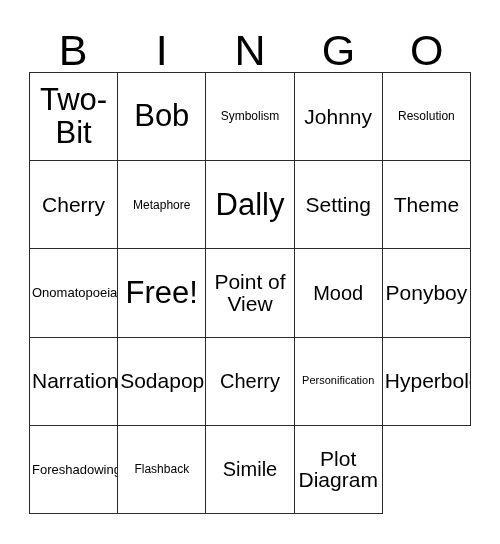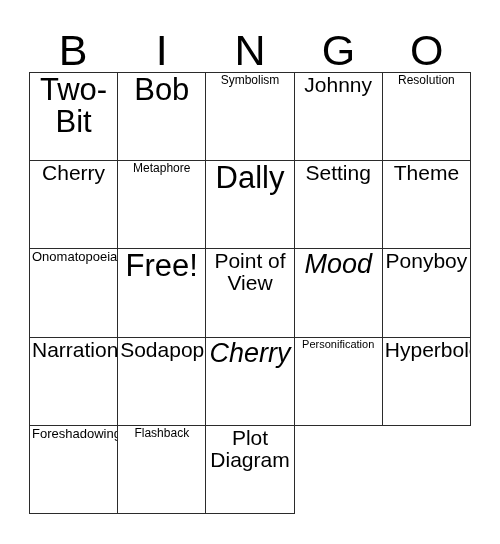--- a/index.html
+++ b/index.html
@@ -55,38 +55,38 @@
     border-left: 1px solid #2b2b2b;
     display: grid;
     grid-template-columns: repeat(5, 1fr);
     grid-template-rows: repeat(5, 1fr);
   }
   .cell {
     box-sizing: border-box;
     border-right: 1px solid #2b2b2b;
     border-bottom: 1px solid #2b2b2b;
     display: flex;
-    align-items: flex-start;
+    align-items: center;
     justify-content: center;
     text-align: center;
     padding: 1px 2px;
     overflow: hidden;
     background: #ffffff;
   }
   .cell-text {
     display: block;
     width: 100%;
     line-height: 1.04;
     word-break: normal;
     hyphens: none;
   }
 
   
   .cell[data-size="xl"]  .cell-text { font-size: 31px; }
-  .cell[data-size="lg"]  .cell-text { font-size: 27px; font-style: italic; }
+  .cell[data-size="lg"]  .cell-text { font-size: 20px; }
   .cell[data-size="md"]  .cell-text { font-size: 21px; }
   .cell[data-size="sm"]  .cell-text { font-size: 12px; }
   .cell[data-size="xs"]  .cell-text { font-size: 13px; }
   .cell[data-size="xxs"] .cell-text { font-size: 11px; }
 </style>
 </head>
 <body>
 
 <div class="card">
 
@@ -162,18 +162,21 @@
 
     <div class="cell" data-size="md">
         <span class="cell-text">Hyperbole</span>
       </div>
     <div class="cell" data-size="xs">
         <span class="cell-text">Foreshadowing</span>
       </div>
     <div class="cell" data-size="sm">
         <span class="cell-text">Flashback</span>
       </div>
+    <div class="cell" data-size="lg">
+        <span class="cell-text">Simile</span>
+      </div>
     <div class="cell" data-size="md">
         <span class="cell-text">Plot Diagram</span>
       </div>
   </div>
 
 </div>
 
 </body></html>

